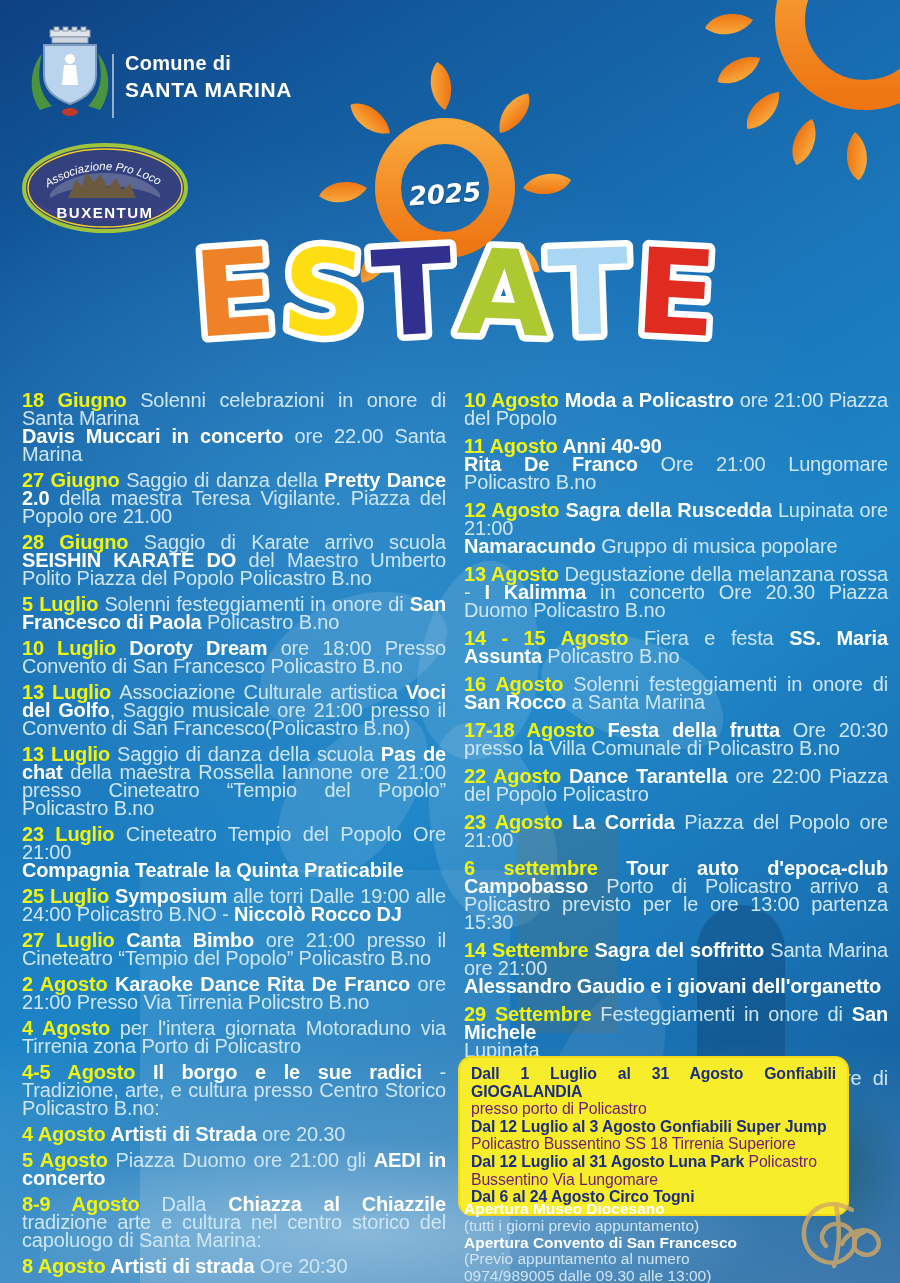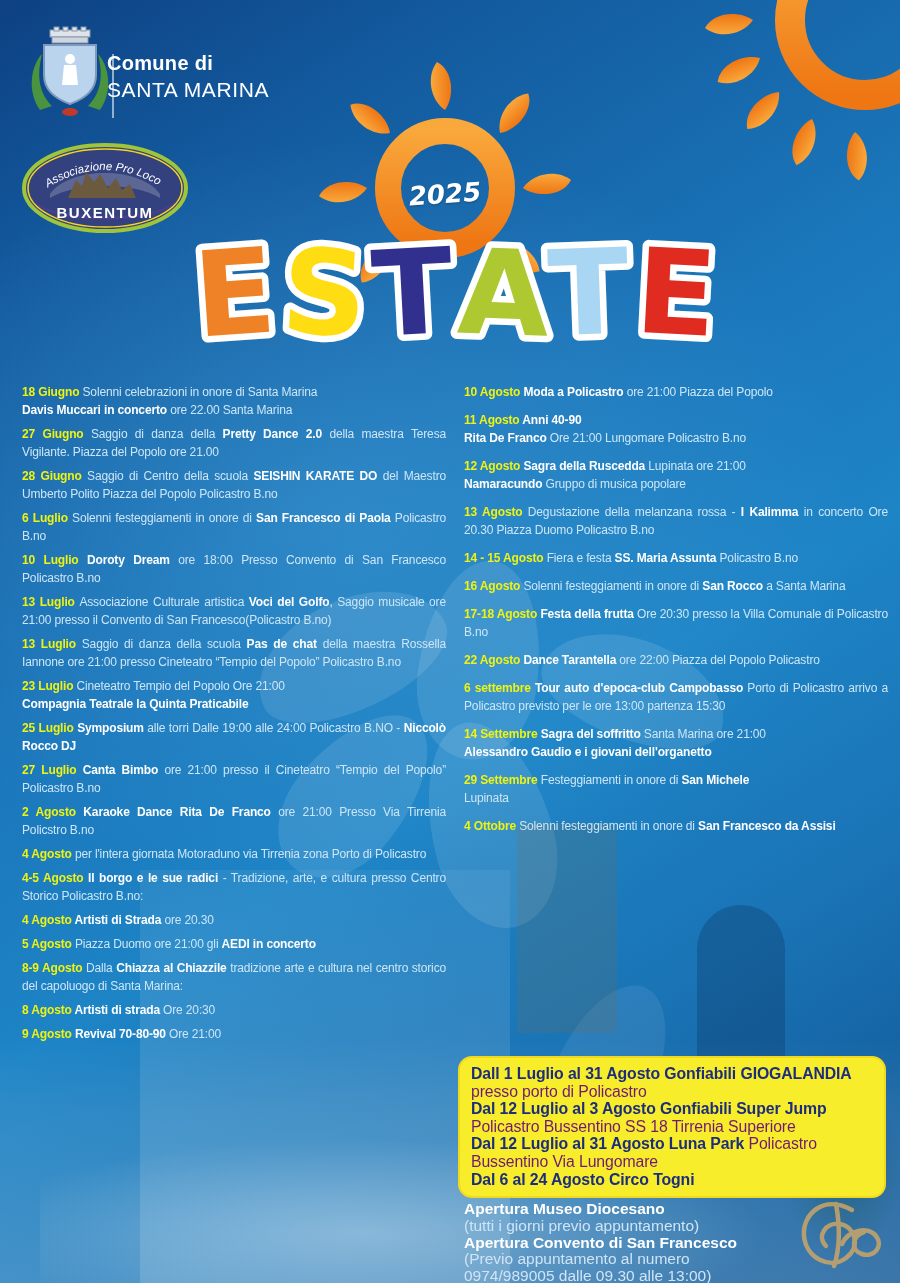--- a/index.html
+++ b/index.html
@@ -23,48 +23,48 @@
   .photo-strip{left:0;top:1040px;width:900px;height:243px;
     background:linear-gradient(180deg,rgba(130,180,215,0) 0%,rgba(140,190,220,.16) 30%,rgba(165,202,228,.30) 100%);}
   .pavement{left:40px;top:1140px;width:720px;height:143px;
     background:radial-gradient(ellipse at 45% 65%,rgba(218,236,246,.38),rgba(218,236,246,0) 72%);}
   .tree{left:785px;top:1080px;width:115px;height:175px;
     background:radial-gradient(ellipse at center,rgba(22,66,44,.30),rgba(22,66,44,0) 72%);}
 
   
   .crest{position:absolute;left:30px;top:26px;}
   .hsep{position:absolute;left:112px;top:54px;width:2px;height:64px;background:rgba(255,255,255,.55);}
-  .muni{position:absolute;left:107px;top:52px;color:#fff;}
+  .muni{position:absolute;left:125px;top:52px;color:#fff;}
   .muni .l1{font-size:20px;font-weight:700;letter-spacing:.3px;}
-  .muni .l2{font-size:21px;font-weight:400;letter-spacing:.6px;margin-top:3px;}
+  .muni .l2{font-size:21px;font-weight:700;letter-spacing:.6px;margin-top:3px;}
   .proloco{position:absolute;left:20px;top:142px;}
 
   
   .sun-title{position:absolute;left:330px;top:70px;width:230px;height:185px;}
   .sun-corner{position:absolute;left:630px;top:0;width:270px;height:210px;}
   .year{position:absolute;left:403px;top:179px;width:84px;text-align:center;
         font-family:"DejaVu Sans",sans-serif;font-size:26px;font-weight:700;font-style:italic;
         color:#fff;transform:rotate(-4deg);text-shadow:0 1px 2px rgba(0,0,0,.25);}
   .title-svg{position:absolute;left:186px;top:218px;width:540px;height:150px;}
   .title-svg text{font-family:"DejaVu Sans",sans-serif;font-weight:700;font-size:118px;
         stroke:#fff;stroke-width:13px;paint-order:stroke;stroke-linejoin:round;}
 
   
   .col{position:absolute;top:383px;width:424px;}
   .col-left{left:22px;}
   .col-right{left:464px;}
-  .event{margin:0 0 6px 0;font-size:12px;line-height:18px;text-align:justify;
+  .event{margin:8px 0 6px 0;font-size:20px;line-height:18px;text-align:justify;
          letter-spacing:-.15px;color:#cde6f7;}
   .col-right .event{margin-bottom:10px;}
   .s-d{color:#eef312;font-weight:700;}
   .s-b{color:#ffffff;font-weight:700;}
   .s-n{color:#cde6f7;font-weight:400;}
 
   
-  .highlight{position:absolute;left:458px;top:1056px;width:428px;box-sizing:border-box;
+  .highlight{position:absolute;left:458px;top:1056px;width:391px;box-sizing:border-box;
     background:#f8ed2b;border:2px solid #f2d91e;border-radius:14px;padding:7px 11px 8px;}
   .highlight .event{margin:0;font-size:15.8px;line-height:17.6px;letter-spacing:-.1px;}
   .s-hb{color:#1c2d7d;font-weight:700;}
   .s-hn{color:#701a75;font-weight:400;}
 
   
   .footer{position:absolute;left:464px;top:1201px;width:330px;font-size:15.5px;line-height:16.8px;}
   .f-bold{color:#fff;font-weight:700;}
   .f-normal{color:#cfe4f6;}
   .monogram{position:absolute;left:790px;top:1192px;}
@@ -161,22 +161,22 @@
       <text x="96" y="116" fill="#fede12" transform="rotate(3 136 70)">S</text>
       <text x="186" y="116" fill="#32308e" transform="rotate(-3 226 70)">T</text>
       <text x="272" y="116" fill="#aec831" transform="rotate(2 312 70)">A</text>
       <text x="362" y="116" fill="#a9d6f2" transform="rotate(-2 402 70)">T</text>
       <text x="450" y="116" fill="#e02b20" transform="rotate(3 490 70)">E</text>
     </svg>
 
   <div class="col col-left">
       <p class="event"><span class="s-d">18 Giugno </span><span class="s-n">Solenni celebrazioni in onore di Santa Marina</span><br><span class="s-b">Davis Muccari in concerto </span><span class="s-n">ore 22.00 Santa Marina</span></p>
       <p class="event"><span class="s-d">27 Giugno </span><span class="s-n">Saggio di danza della </span><span class="s-b">Pretty Dance 2.0 </span><span class="s-n">della maestra Teresa Vigilante. Piazza del Popolo ore 21.00</span></p>
-      <p class="event"><span class="s-d">28  Giugno </span><span class="s-n">Saggio di Centro della scuola </span><span class="s-b">SEISHIN KARATE DO </span><span class="s-n">del Maestro Umberto Polito Piazza del Popolo Policastro B.no</span></p>
-      <p class="event"><span class="s-d">6 Luglio </span><span class="s-n">Solenni festeggiamenti in onore di </span><span class="s-b">San Francesco di Paola </span><span class="s-n">Policastro B.no</span></p>
+      <p class="event"><span class="s-d">28  Giugno </span><span class="s-n">Saggio di Karate arrivo scuola </span><span class="s-b">SEISHIN KARATE DO </span><span class="s-n">del Maestro Umberto Polito Piazza del Popolo Policastro B.no</span></p>
+      <p class="event"><span class="s-d">5 Luglio </span><span class="s-n">Solenni festeggiamenti in onore di </span><span class="s-b">San Francesco di Paola </span><span class="s-n">Policastro B.no</span></p>
       <p class="event"><span class="s-d">10 Luglio </span><span class="s-b">Doroty Dream </span><span class="s-n">ore 18:00 Presso Convento di San Francesco Policastro B.no</span></p>
       <p class="event"><span class="s-d">13 Luglio </span><span class="s-n">Associazione Culturale artistica </span><span class="s-b">Voci del Golfo</span><span class="s-n">, Saggio musicale ore 21:00 presso il Convento di San Francesco(Policastro B.no)</span></p>
       <p class="event"><span class="s-d">13 Luglio </span><span class="s-n">Saggio di danza della scuola </span><span class="s-b">Pas de chat </span><span class="s-n">della maestra Rossella Iannone ore 21:00 presso Cineteatro “Tempio del Popolo” Policastro B.no</span></p>
       <p class="event"><span class="s-d">23 Luglio </span><span class="s-n">Cineteatro Tempio del Popolo Ore 21:00</span><br><span class="s-b">Compagnia Teatrale la Quinta Praticabile</span></p>
       <p class="event"><span class="s-d">25 Luglio </span><span class="s-b">Symposium </span><span class="s-n">alle torri Dalle 19:00 alle 24:00 Policastro B.NO - </span><span class="s-b">Niccolò Rocco DJ</span></p>
       <p class="event"><span class="s-d">27 Luglio </span><span class="s-b">Canta Bimbo </span><span class="s-n">ore 21:00 presso il Cineteatro “Tempio del Popolo” Policastro B.no</span></p>
       <p class="event"><span class="s-d">2 Agosto </span><span class="s-b">Karaoke Dance Rita De Franco </span><span class="s-n">ore 21:00 Presso Via Tirrenia Policstro B.no</span></p>
       <p class="event"><span class="s-d">4 Agosto </span><span class="s-n">per l'intera giornata Motoraduno via Tirrenia zona Porto di Policastro</span></p>
       <p class="event"><span class="s-d">4-5 Agosto </span><span class="s-b">Il borgo e le sue radici </span><span class="s-n">- Tradizione, arte, e cultura presso Centro Storico Policastro B.no:</span></p>
       <p class="event"><span class="s-d">4 Agosto  </span><span class="s-b">Artisti di Strada </span><span class="s-n">ore 20.30</span></p>
@@ -187,20 +187,21 @@
     </div>
   <div class="col col-right">
       <p class="event"><span class="s-d">10 Agosto </span><span class="s-b">Moda a Policastro </span><span class="s-n">ore 21:00  Piazza del Popolo</span></p>
       <p class="event"><span class="s-d">11 Agosto </span><span class="s-b">Anni 40-90</span><br><span class="s-b">Rita De Franco </span><span class="s-n">Ore 21:00 Lungomare  Policastro B.no</span></p>
       <p class="event"><span class="s-d">12 Agosto </span><span class="s-b">Sagra della Ruscedda </span><span class="s-n">Lupinata ore 21:00</span><br><span class="s-b">Namaracundo </span><span class="s-n">Gruppo di musica popolare</span></p>
       <p class="event"><span class="s-d">13 Agosto </span><span class="s-n">Degustazione della melanzana rossa - </span><span class="s-b">I Kalimma </span><span class="s-n">in concerto Ore 20.30 Piazza Duomo Policastro B.no</span></p>
       <p class="event"><span class="s-d">14 - 15 Agosto </span><span class="s-n">Fiera e festa </span><span class="s-b">SS. Maria Assunta </span><span class="s-n">Policastro B.no</span></p>
       <p class="event"><span class="s-d">16 Agosto </span><span class="s-n">Solenni festeggiamenti in onore di </span><span class="s-b">San Rocco </span><span class="s-n">a Santa Marina</span></p>
       <p class="event"><span class="s-d">17-18 Agosto </span><span class="s-b">Festa della frutta </span><span class="s-n">Ore 20:30 presso la Villa Comunale di Policastro B.no</span></p>
       <p class="event"><span class="s-d">22 Agosto </span><span class="s-b">Dance Tarantella </span><span class="s-n">ore 22:00 Piazza del Popolo Policastro</span></p>
+      <p class="event"><span class="s-d">23 Agosto </span><span class="s-b">La Corrida </span><span class="s-n">Piazza del Popolo ore 21:00</span></p>
       <p class="event"><span class="s-d">6 settembre </span><span class="s-b"> Tour auto d'epoca-club Campobasso </span><span class="s-n"> Porto di Policastro arrivo a Policastro previsto per le ore 13:00 partenza 15:30</span></p>
       <p class="event"><span class="s-d">14 Settembre </span><span class="s-b">Sagra del soffritto </span><span class="s-n">Santa Marina ore 21:00</span><br><span class="s-b">Alessandro Gaudio e i giovani dell'organetto</span></p>
       <p class="event"><span class="s-d">29 Settembre </span><span class="s-n">Festeggiamenti in onore di </span><span class="s-b">San Michele</span><br><span class="s-n">Lupinata</span></p>
       <p class="event"><span class="s-d">4 Ottobre </span><span class="s-n">Solenni festeggiamenti in onore di </span><span class="s-b">San Francesco da Assisi</span></p>
     </div>
 
   <div class="highlight">
       <p class="event"><span class="s-hb">Dall 1 Luglio al 31 Agosto Gonfiabili GIOGALANDIA</span><br><span class="s-hn">presso porto di Policastro</span><br><span class="s-hb">Dal 12 Luglio al 3 Agosto Gonfiabili Super Jump</span><br><span class="s-hn">Policastro Bussentino SS 18 Tirrenia Superiore</span><br><span class="s-hb">Dal 12 Luglio al 31 Agosto Luna Park </span><span class="s-hn">Policastro</span><br><span class="s-hn">Bussentino Via Lungomare</span><br><span class="s-hb">Dal 6 al 24 Agosto Circo Togni</span></p>
     </div>
 

